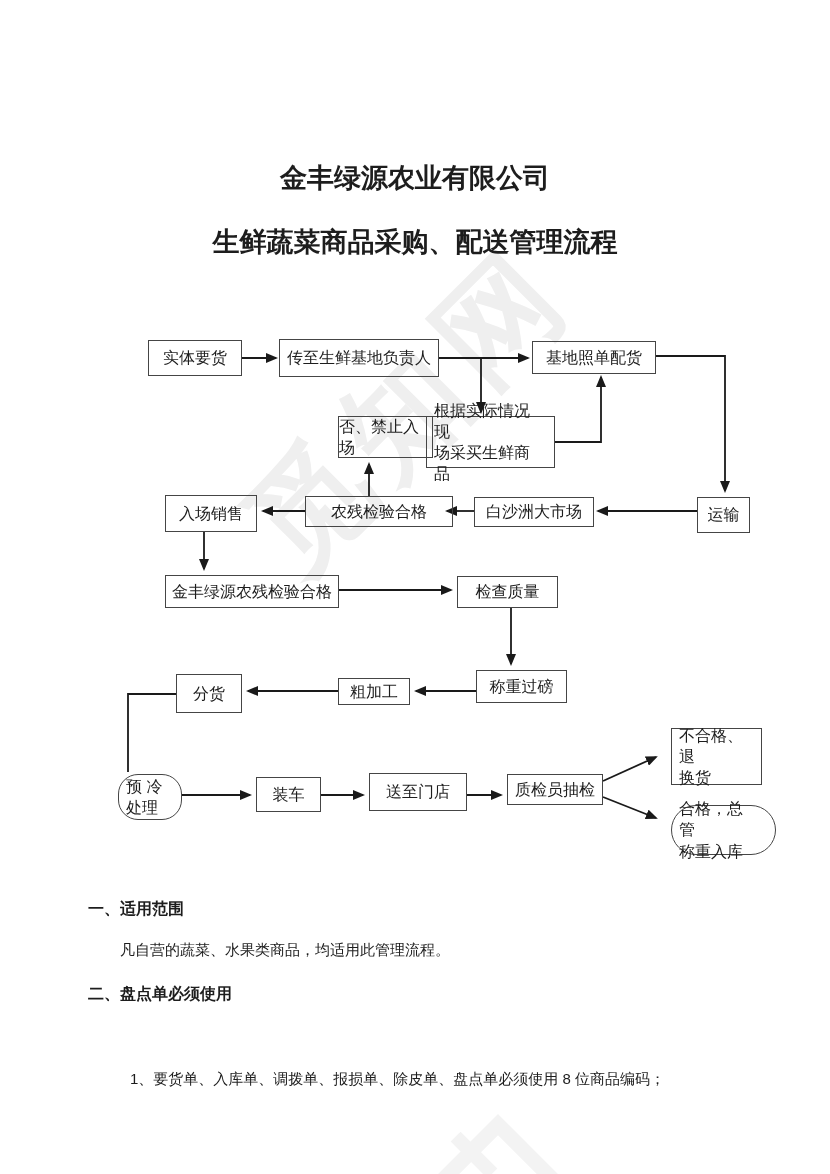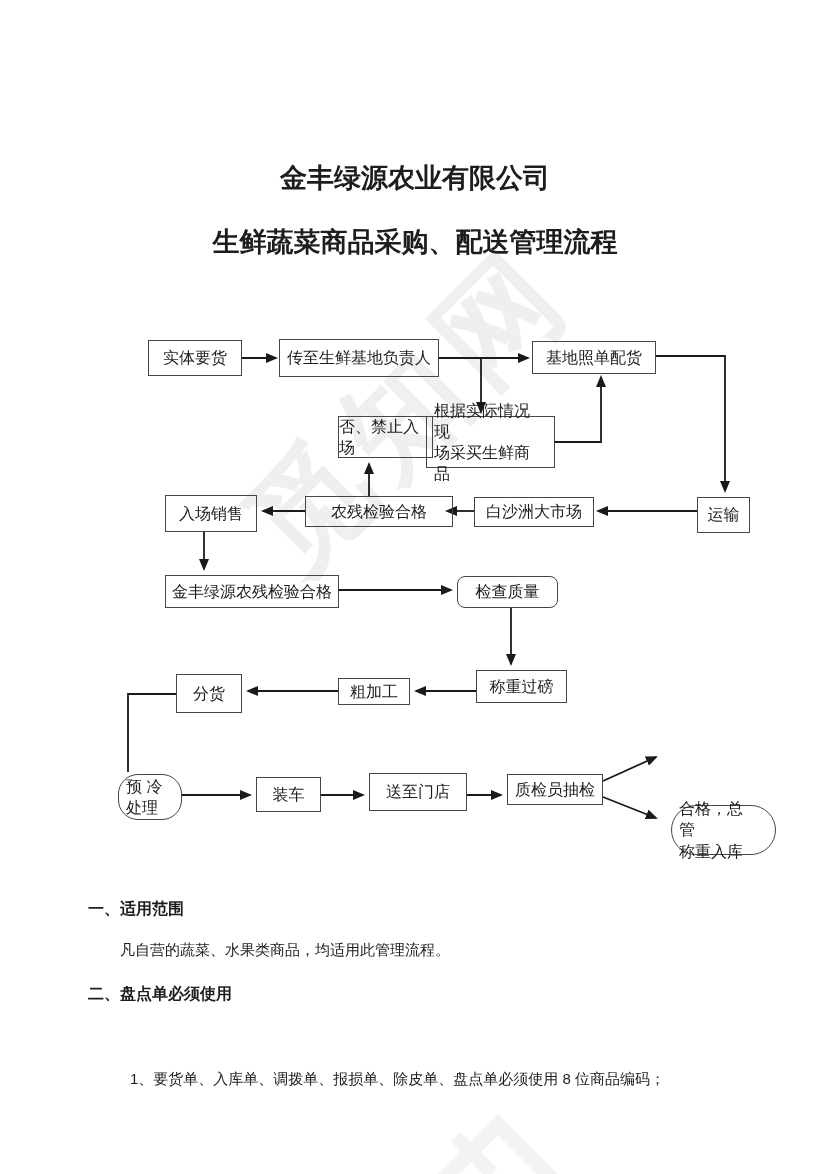--- a/index.html
+++ b/index.html
@@ -54,21 +54,21 @@
   .n0 {left:148px;top:340px;width:94px; height:36px;}
   .n1 {left:279px;top:339px;width:160px;height:38px;}
   .n2 {left:532px;top:341px;width:124px;height:33px;}
   .n3 {left:306px;top:416px;width:95px; height:42px;margin-left:32px;}
   .n4 {left:426px;top:416px;width:129px;height:52px;}
   .n5 {left:165px;top:495px;width:92px; height:37px;}
   .n6 {left:305px;top:496px;width:148px;height:31px;}
   .n7 {left:474px;top:497px;width:120px;height:30px;}
   .n8 {left:697px;top:497px;width:53px; height:36px;}
   .n9 {left:165px;top:575px;width:174px;height:33px;}
-  .n10{left:457px;top:576px;width:101px;height:32px;border-radius:8px;}
+  .n10{left:457px;top:576px;width:101px;height:32px;}
   .n11{left:176px;top:674px;width:66px; height:39px;}
   .n12{left:338px;top:678px;width:72px; height:27px;}
   .n13{left:476px;top:670px;width:91px; height:33px;}
   .n14{left:118px;top:774px;width:64px; height:46px;border-radius:20px;}
   .n15{left:256px;top:777px;width:65px; height:35px;}
   .n16{left:369px;top:773px;width:98px; height:38px;}
   .n17{left:507px;top:774px;width:96px; height:31px;}
   .n18{left:671px;top:728px;width:91px; height:57px;}
   .n19{left:671px;top:805px;width:105px; height:50px;border-radius:25px;}
   
@@ -138,20 +138,22 @@
   <div class="node n9">金丰绿源农残检验合格</div>
   <div class="node n10">检查质量</div>
   <div class="node n11">分货</div>
   <div class="node n12">粗加工</div>
   <div class="node n13">称重过磅</div>
   <div class="node n14 multi">预  冷
 处理</div>
   <div class="node n15">装车</div>
   <div class="node n16">送至门店</div>
   <div class="node n17">质检员抽检</div>
+  <div class="node n18 multi">不合格、退
+换货</div>
   <div class="node n19 multi">合格，总管
 称重入库</div>
 
   <div class="sec-heading h1">一、适用范围</div>
   <div class="sec-body b1">凡自营的蔬菜、水果类商品，均适用此管理流程。</div>
   <div class="sec-heading h2">二、盘点单必须使用</div>
   <div class="sec-body b2">1、要货单、入库单、调拨单、报损单、除皮单、盘点单必须使用 8 位商品编码；</div>
 
 </div>
 

